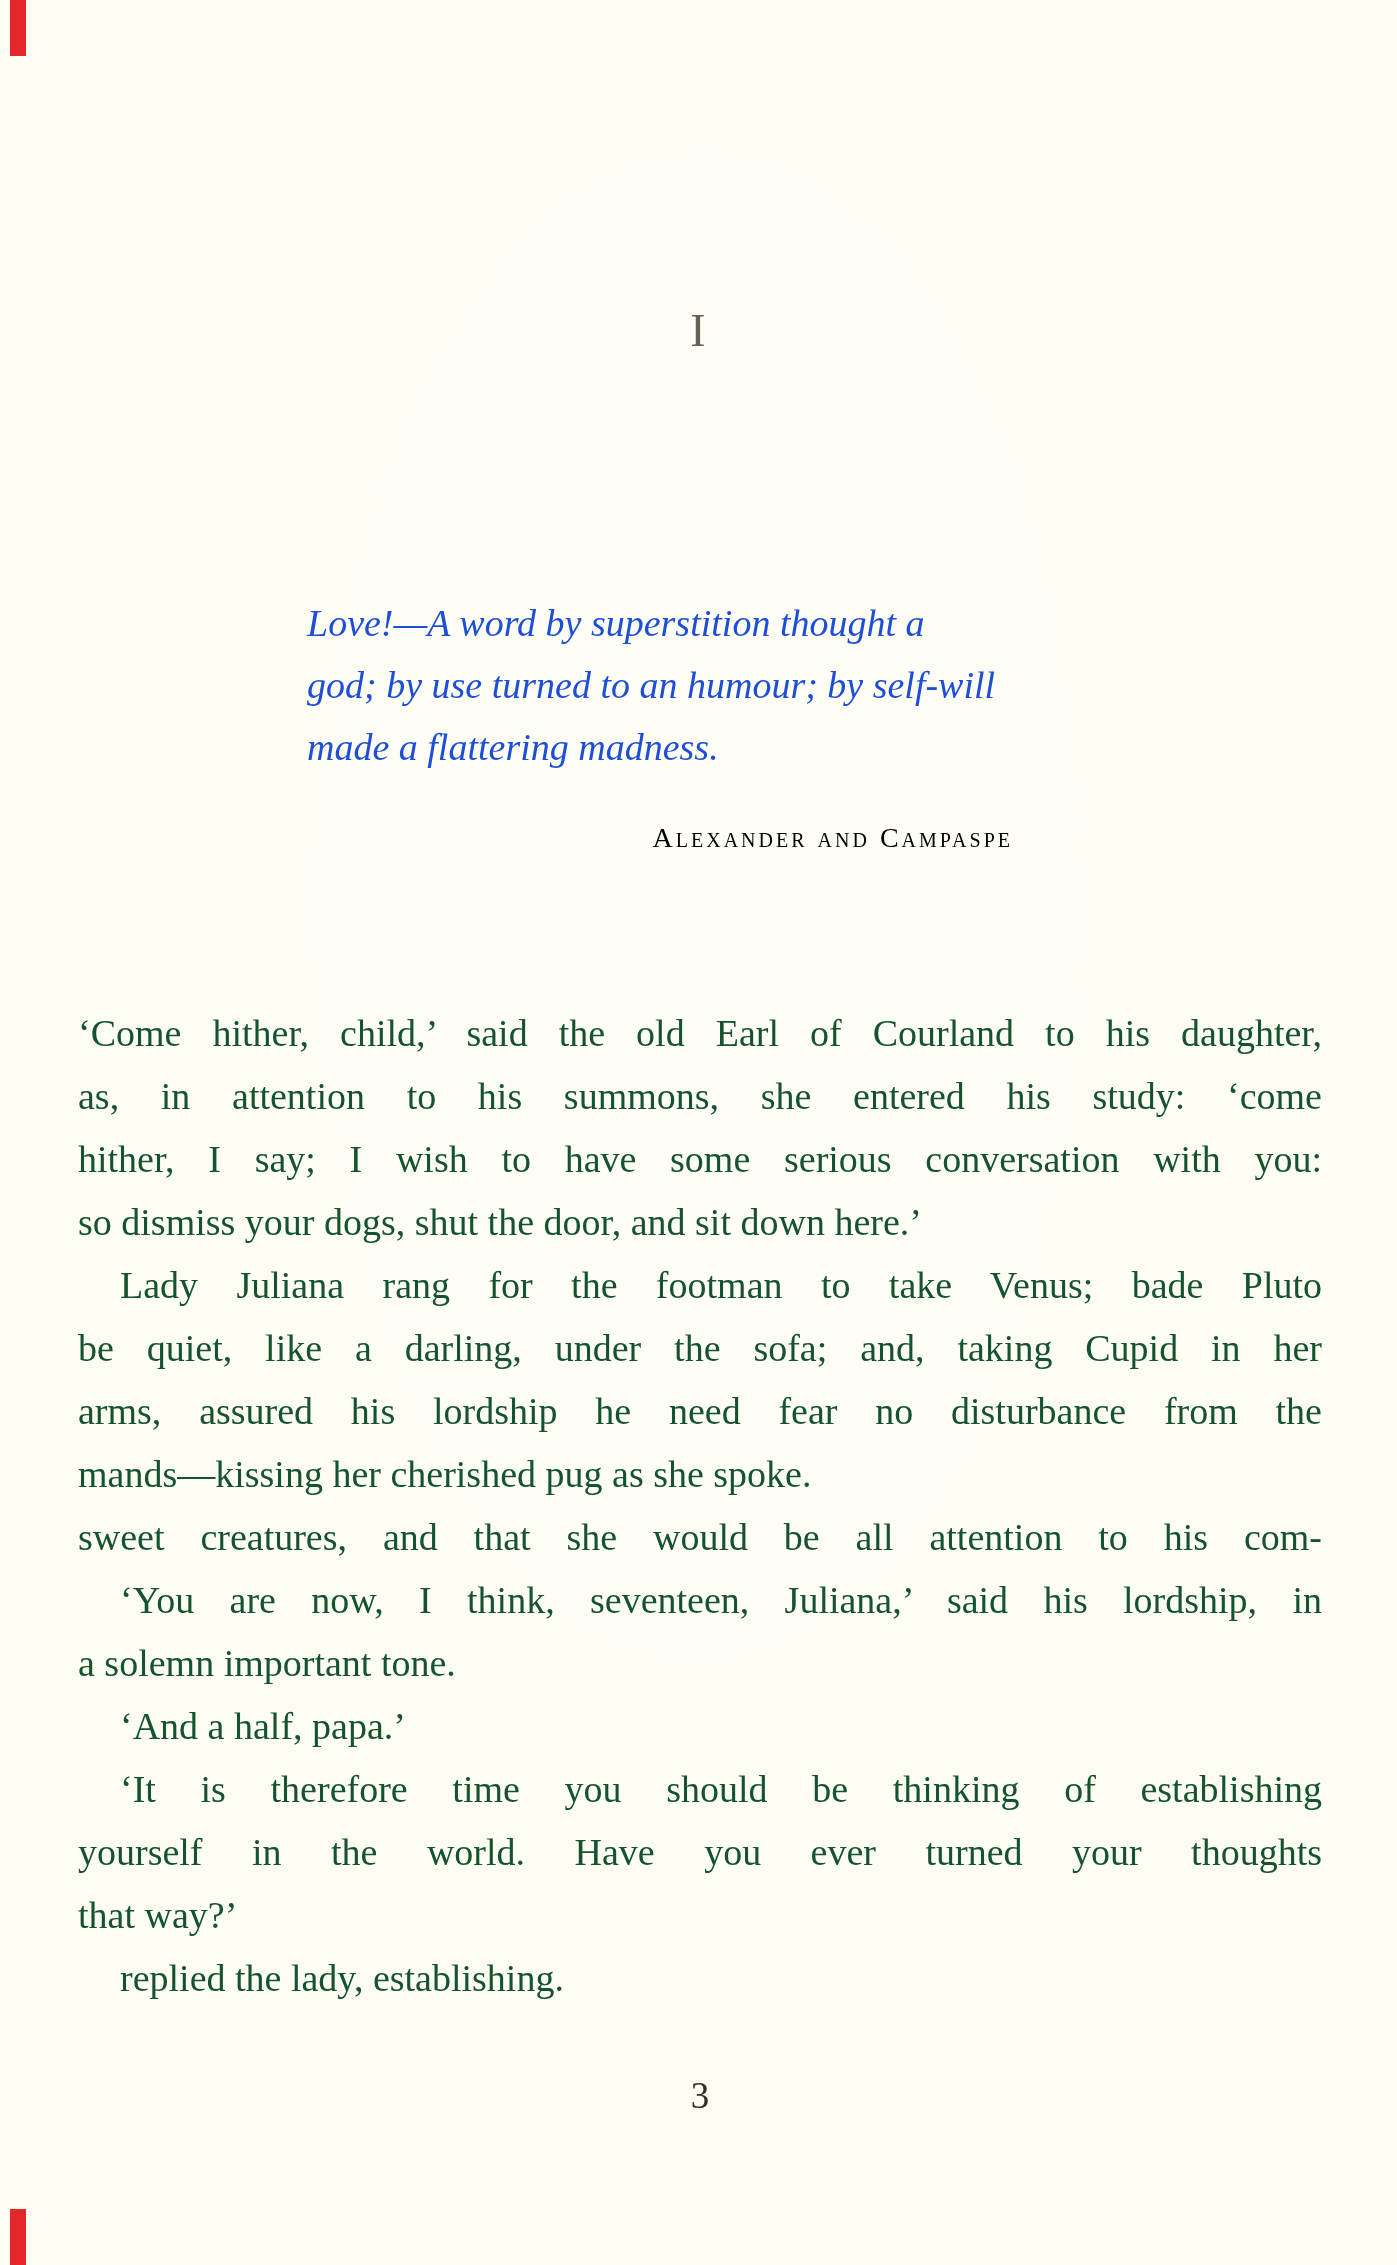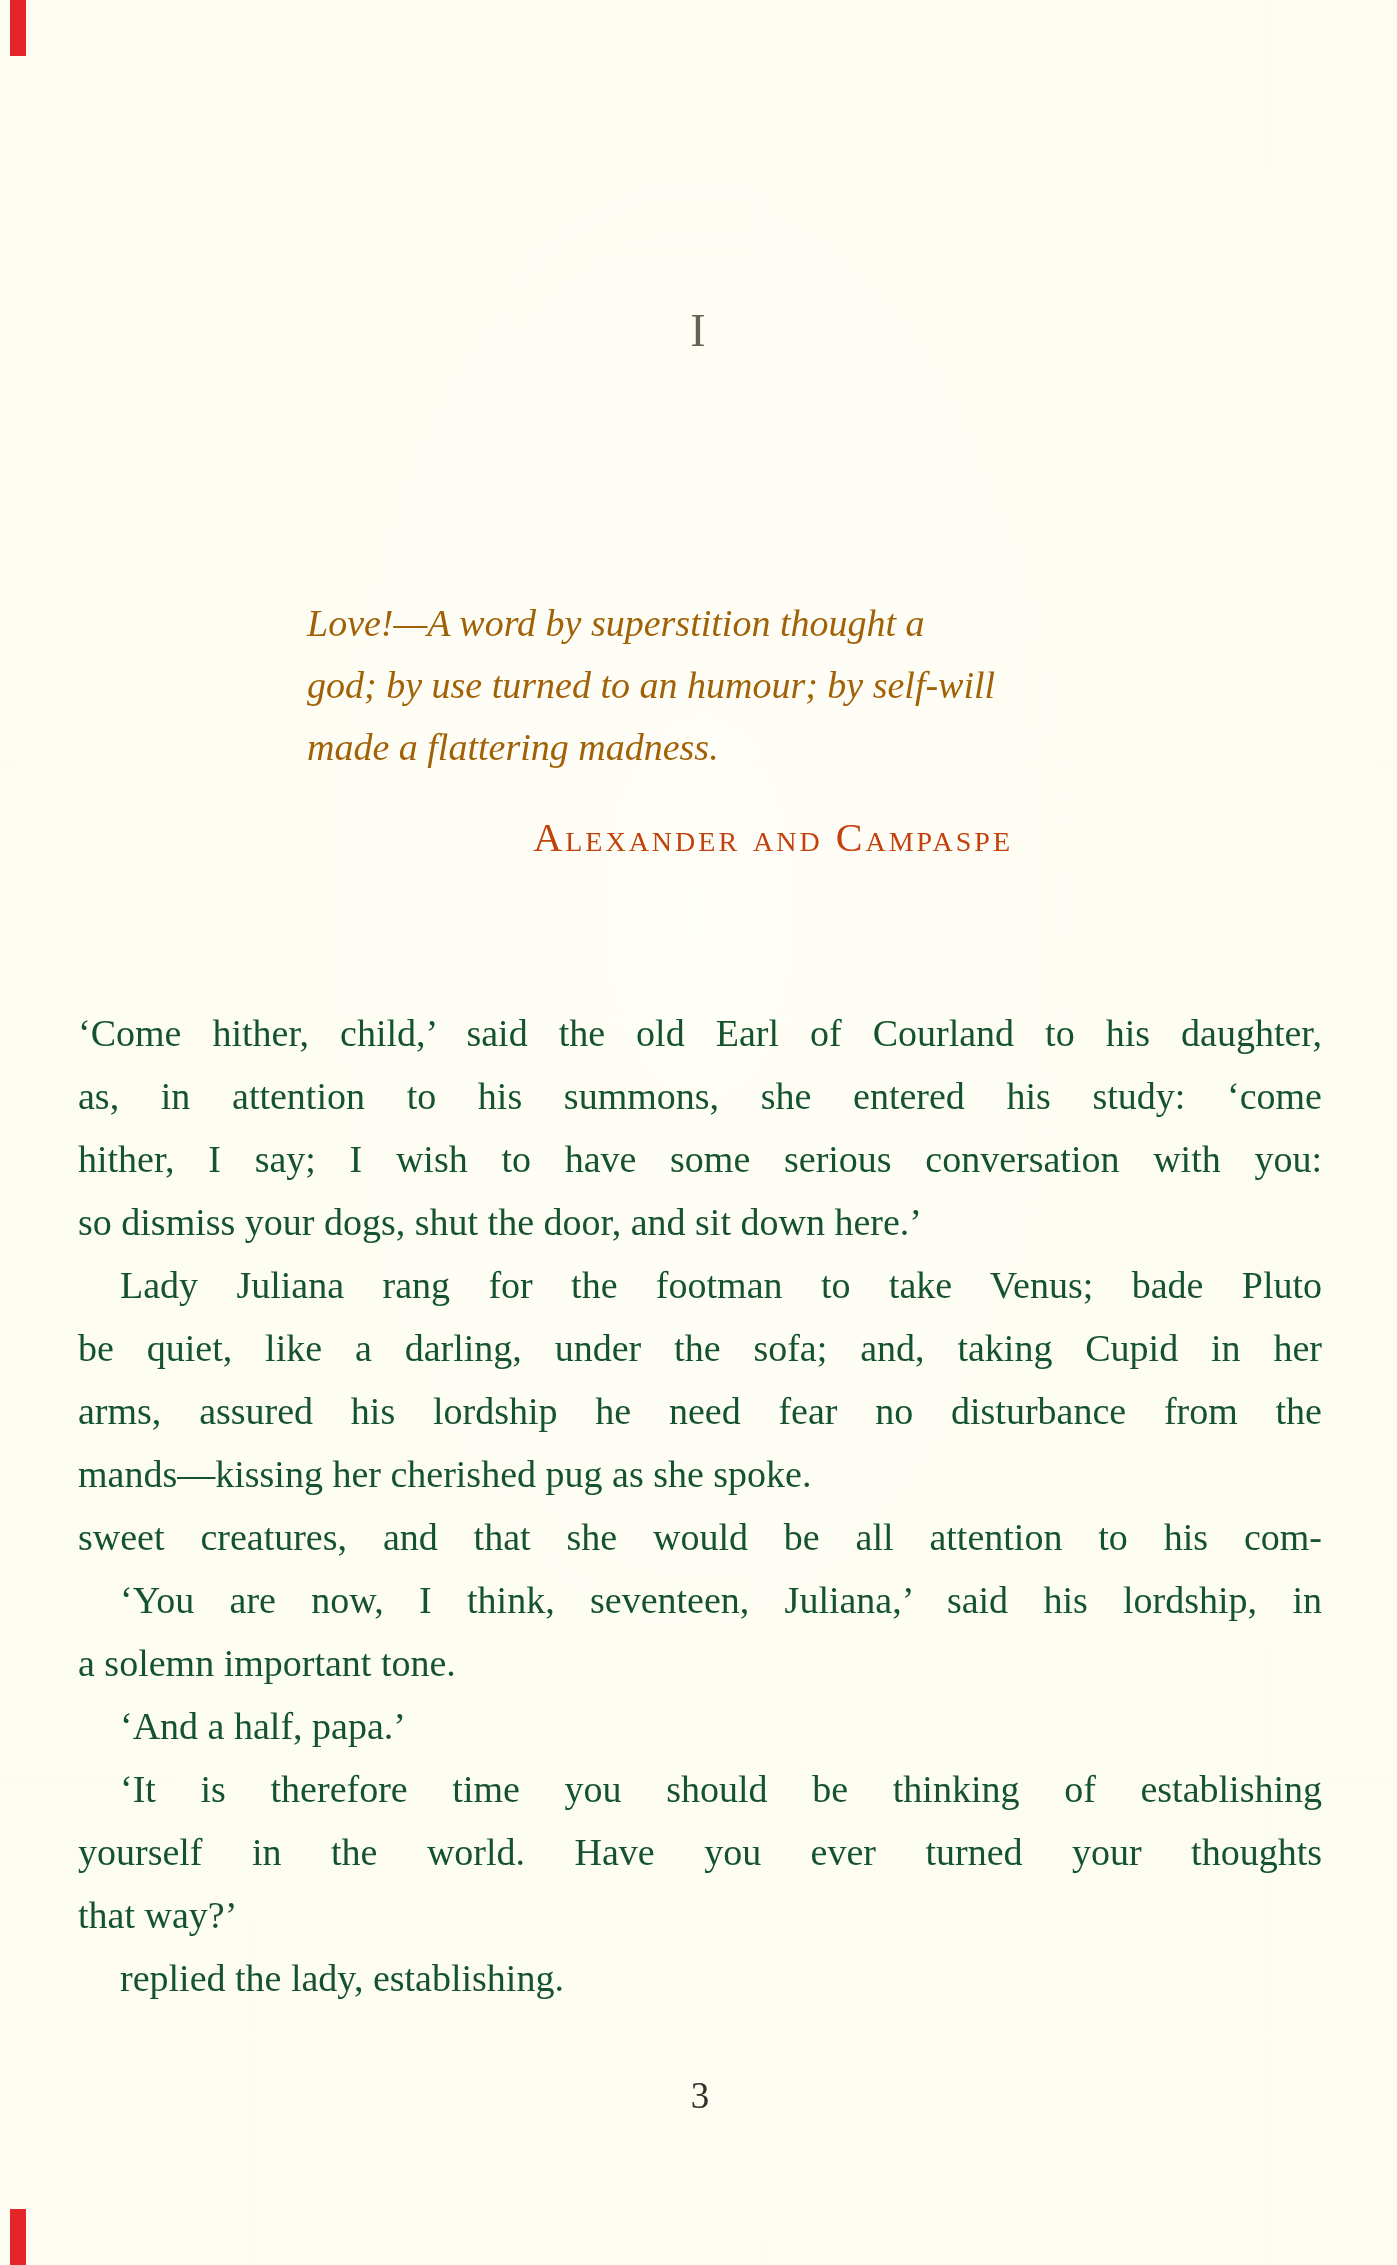--- a/index.html
+++ b/index.html
@@ -42,34 +42,34 @@
   }
 
   .epigraph {
     position: absolute;
     left: 307px;
     top: 592px;
     width: 740px;
     font-style: italic;
     font-size: 38px;
     line-height: 62px;
-    color: #a16207;
+    color: #1d4ed8;
   }
 
   .attribution {
     position: absolute;
     left: 307px;
     top: 814px;
     width: 706px;
     text-align: right;
     font-variant: small-caps;
-    font-size: 40px;
+    font-size: 28px;
     line-height: 48px;
     letter-spacing: 3px;
-    color: #c2410c;
+    color: #000000;
     white-space: nowrap;
   }
 
   .body-text {
     position: absolute;
     left: 78px;
     top: 1002px;
     width: 1244px;
     font-size: 38px;
     line-height: 63px;

